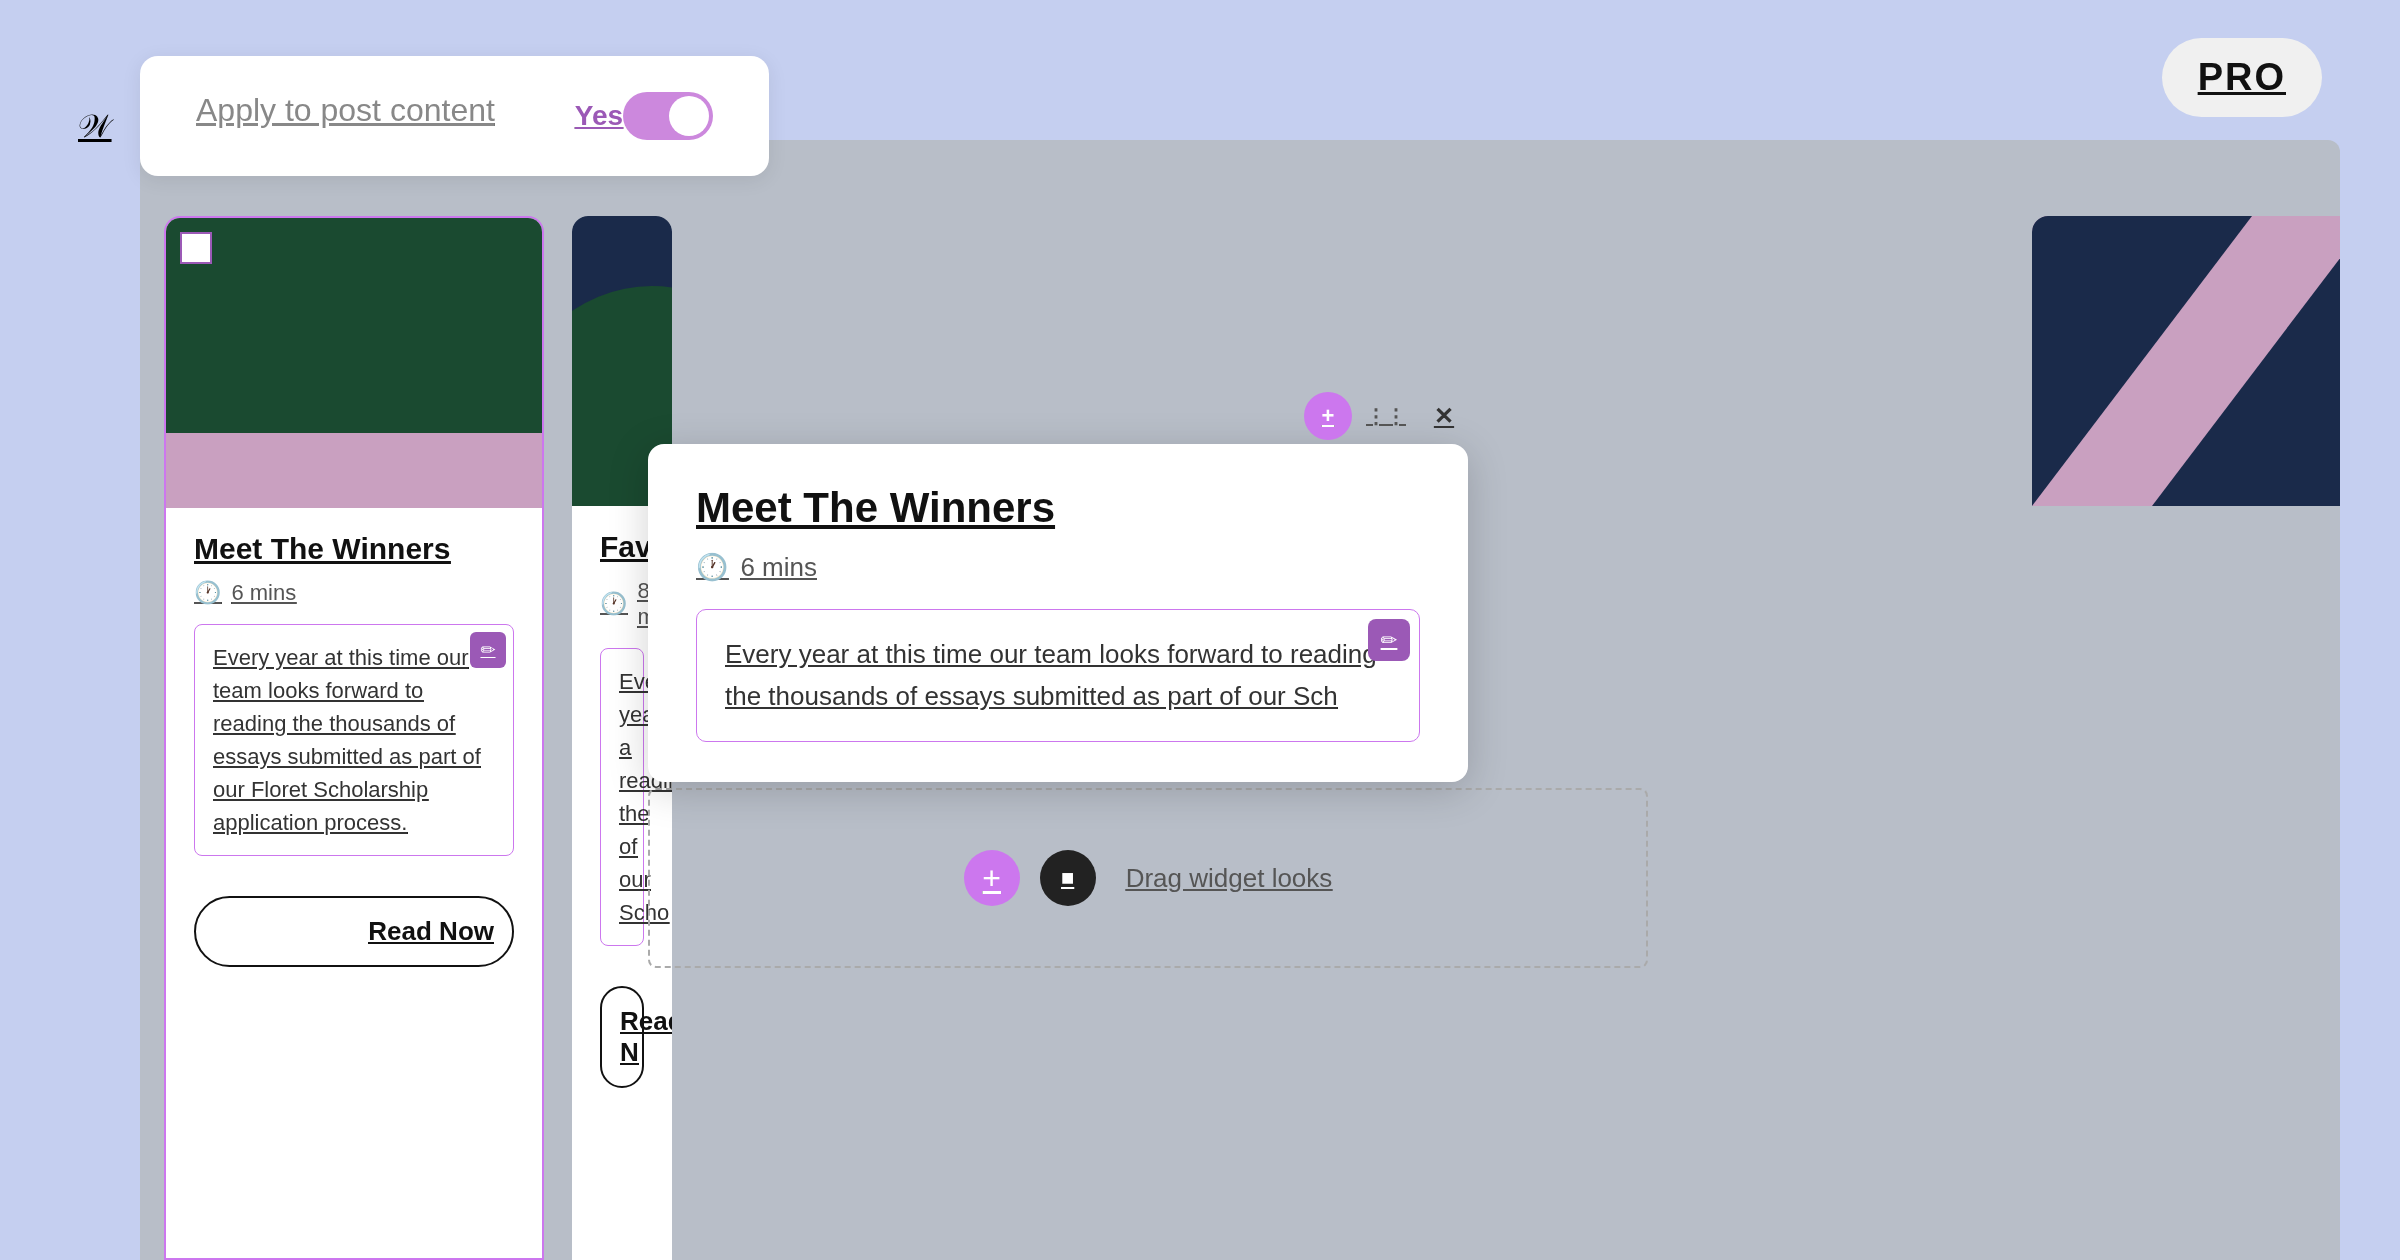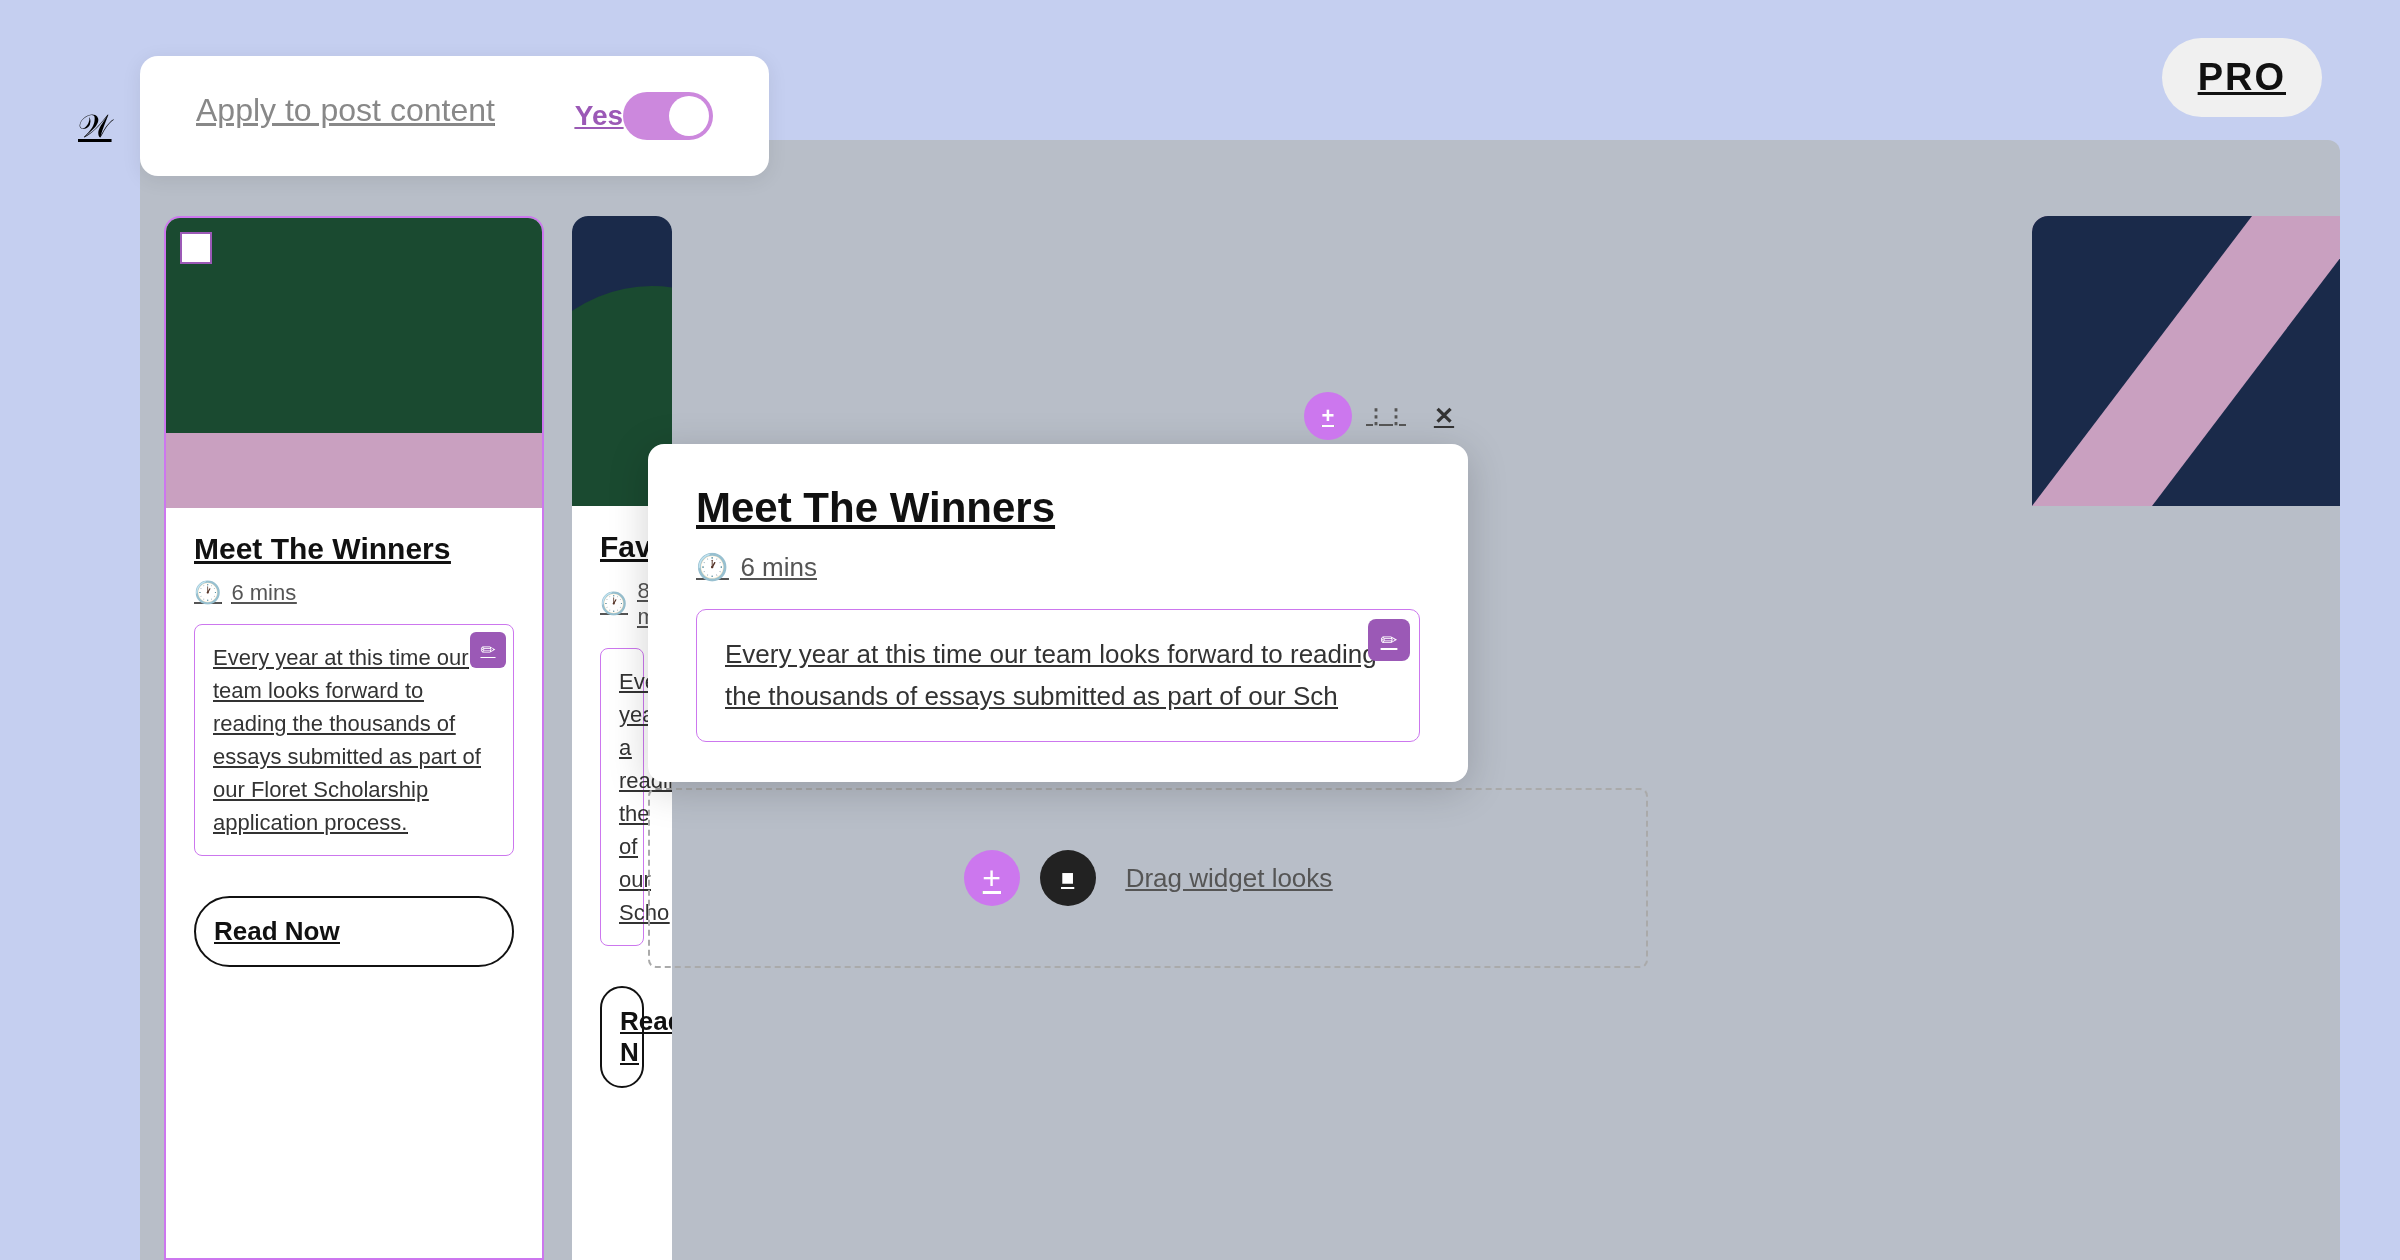--- a/index.html
+++ b/index.html
@@ -280,21 +280,21 @@
     .read-now-btn {
       display: block;
       width: calc(100% - 56px);
       margin: 20px 28px 0;
       background: white;
       border: 2.5px solid #111;
       border-radius: 50px;
       padding: 18px;
       font-size: 26px;
       font-weight: 600;
-      text-align: left;
+      text-align: right;
       cursor: pointer;
       color: #111;
     }
 
     
     .floating-widget {
       position: absolute;
       top: 296px;
       left: 490px;
       width: 820px;

